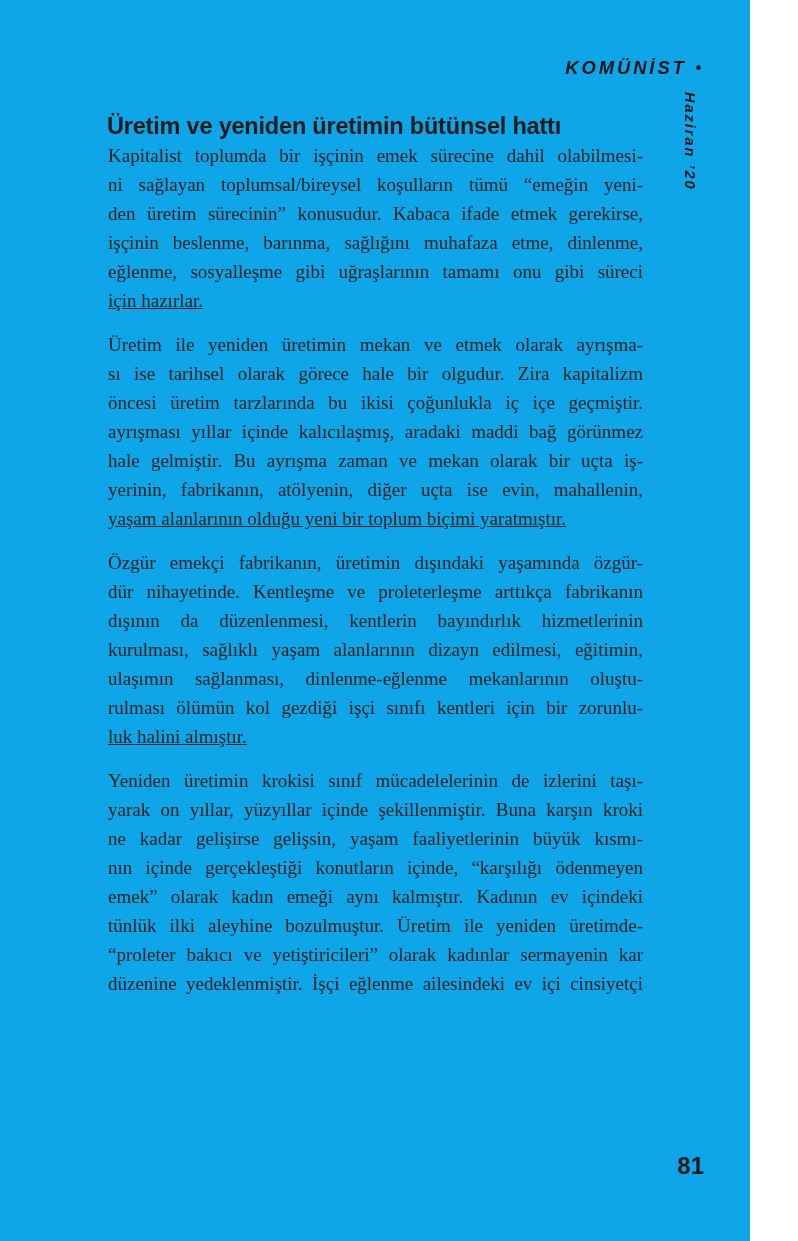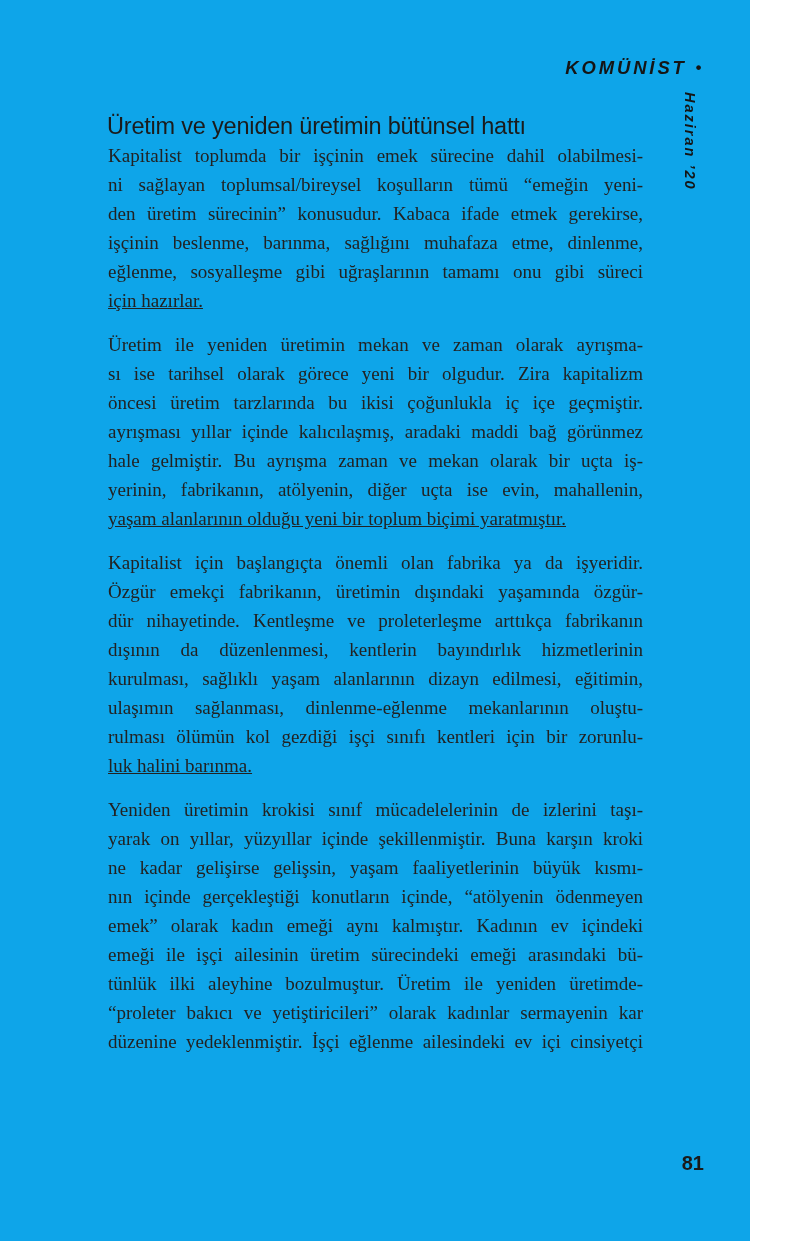--- a/index.html
+++ b/index.html
@@ -52,21 +52,21 @@
     letter-spacing: 2px;
     color: #151515;
   }
 
   
   .article-title {
     position: absolute;
     left: 107px;
     top: 97px;
     font-family: "Liberation Sans", sans-serif;
-    font-weight: 400;
+    font-weight: 700;
     font-size: 23.5px;
     letter-spacing: -0.2px;
     color: #1b1b1b;
   }
 
   
   .article-body {
     position: absolute;
     left: 108px;
     right: 107px;
@@ -88,21 +88,21 @@
     text-decoration: underline;
   }
 
   
   .page-number {
     position: absolute;
     top: 1152px;
     right: 46px;
     font-family: "Liberation Sans", sans-serif;
     font-weight: 600;
-    font-size: 20px;
+    font-size: 24px;
     color: #1a1a1a;
   }
 </style>
 </head>
 <body>
 
 <div class="page">
 
   <div class="masthead">
     <span>KOMÜNİST</span>
@@ -116,45 +116,43 @@
   <div class="article-body">
       <div class="paragraph">
         <div class="line">Kapitalist toplumda bir işçinin emek sürecine dahil olabilmesi-</div>
         <div class="line">ni sağlayan toplumsal/bireysel koşulların tümü “emeğin yeni-</div>
         <div class="line">den üretim sürecinin” konusudur. Kabaca ifade etmek gerekirse,</div>
         <div class="line">işçinin beslenme, barınma, sağlığını muhafaza etme, dinlenme,</div>
         <div class="line">eğlenme, sosyalleşme gibi uğraşlarının tamamı onu gibi süreci</div>
         <div class="line line-last">için hazırlar.</div>
       </div>
       <div class="paragraph">
-        <div class="line">Üretim ile yeniden üretimin mekan ve zaman olarak ayrışma-</div>
-        <div class="line">sı ise tarihsel olarak görece yeni bir olgudur. Zira kapitalizm</div>
+        <div class="line">Üretim ile yeniden üretimin mekan ve etmek olarak ayrışma-</div>
+        <div class="line">sı ise tarihsel olarak görece hale bir olgudur. Zira kapitalizm</div>
         <div class="line">öncesi üretim tarzlarında bu ikisi çoğunlukla iç içe geçmiştir.</div>
         <div class="line">ayrışması yıllar içinde kalıcılaşmış, aradaki maddi bağ görünmez</div>
         <div class="line">hale gelmiştir. Bu ayrışma zaman ve mekan olarak bir uçta iş-</div>
         <div class="line">yerinin, fabrikanın, atölyenin, diğer uçta ise evin, mahallenin,</div>
         <div class="line line-last">yaşam alanlarının olduğu yeni bir toplum biçimi yaratmıştır.</div>
       </div>
       <div class="paragraph">
-        <div class="line">Kapitalist için başlangıçta önemli olan fabrika ya da işyeridir.</div>
         <div class="line">Özgür emekçi fabrikanın, üretimin dışındaki yaşamında özgür-</div>
         <div class="line">dür nihayetinde. Kentleşme ve proleterleşme arttıkça fabrikanın</div>
         <div class="line">dışının da düzenlenmesi, kentlerin bayındırlık hizmetlerinin</div>
         <div class="line">kurulması, sağlıklı yaşam alanlarının dizayn edilmesi, eğitimin,</div>
         <div class="line">ulaşımın sağlanması, dinlenme-eğlenme mekanlarının oluştu-</div>
         <div class="line">rulması ölümün kol gezdiği işçi sınıfı kentleri için bir zorunlu-</div>
-        <div class="line line-last">luk halini barınma.</div>
+        <div class="line line-last">luk halini almıştır.</div>
       </div>
       <div class="paragraph">
         <div class="line">Yeniden üretimin krokisi sınıf mücadelelerinin de izlerini taşı-</div>
         <div class="line">yarak on yıllar, yüzyıllar içinde şekillenmiştir. Buna karşın kroki</div>
         <div class="line">ne kadar gelişirse gelişsin, yaşam faaliyetlerinin büyük kısmı-</div>
-        <div class="line">nın içinde gerçekleştiği konutların içinde, “atölyenin ödenmeyen</div>
+        <div class="line">nın içinde gerçekleştiği konutların içinde, “karşılığı ödenmeyen</div>
         <div class="line">emek” olarak kadın emeği aynı kalmıştır. Kadının ev içindeki</div>
-        <div class="line">emeği ile işçi ailesinin üretim sürecindeki emeği arasındaki bü-</div>
         <div class="line">tünlük ilki aleyhine bozulmuştur. Üretim ile yeniden üretimde-</div>
         <div class="line">“proleter bakıcı ve yetiştiricileri” olarak kadınlar sermayenin kar</div>
         <div class="line">düzenine yedeklenmiştir. İşçi eğlenme ailesindeki ev içi cinsiyetçi</div>
       </div>
     </div>
 
   <div class="page-number">81</div>
 
 </div>
 

